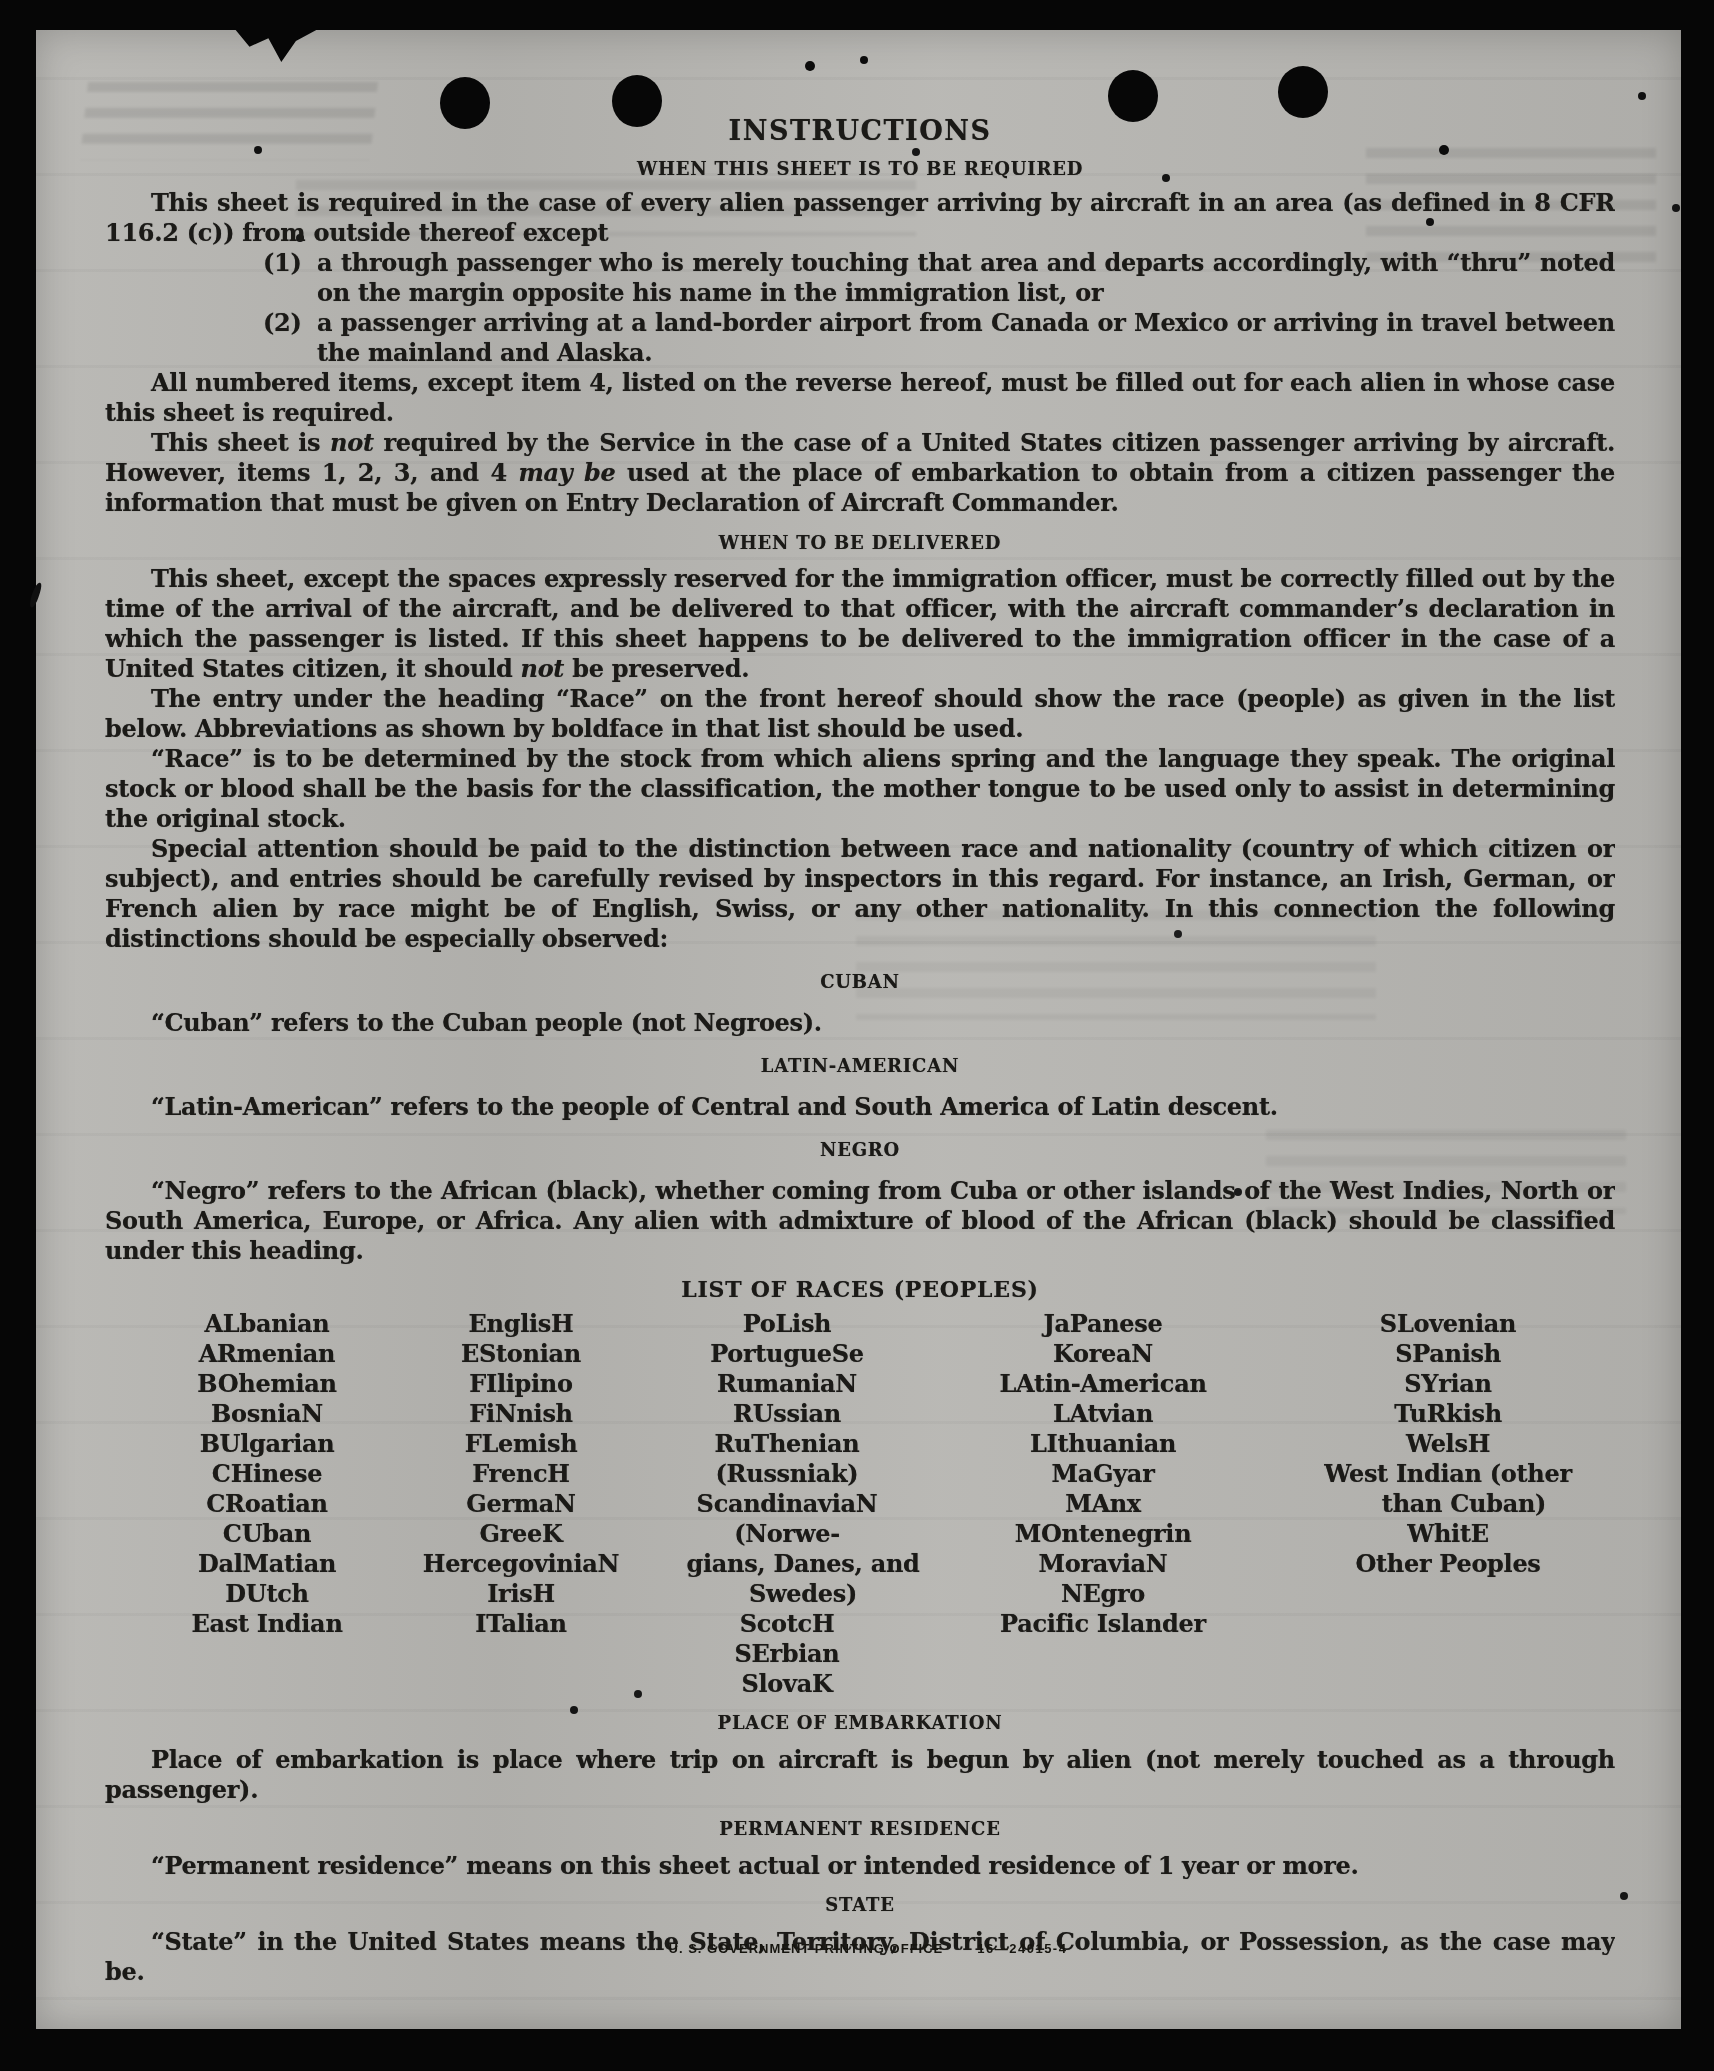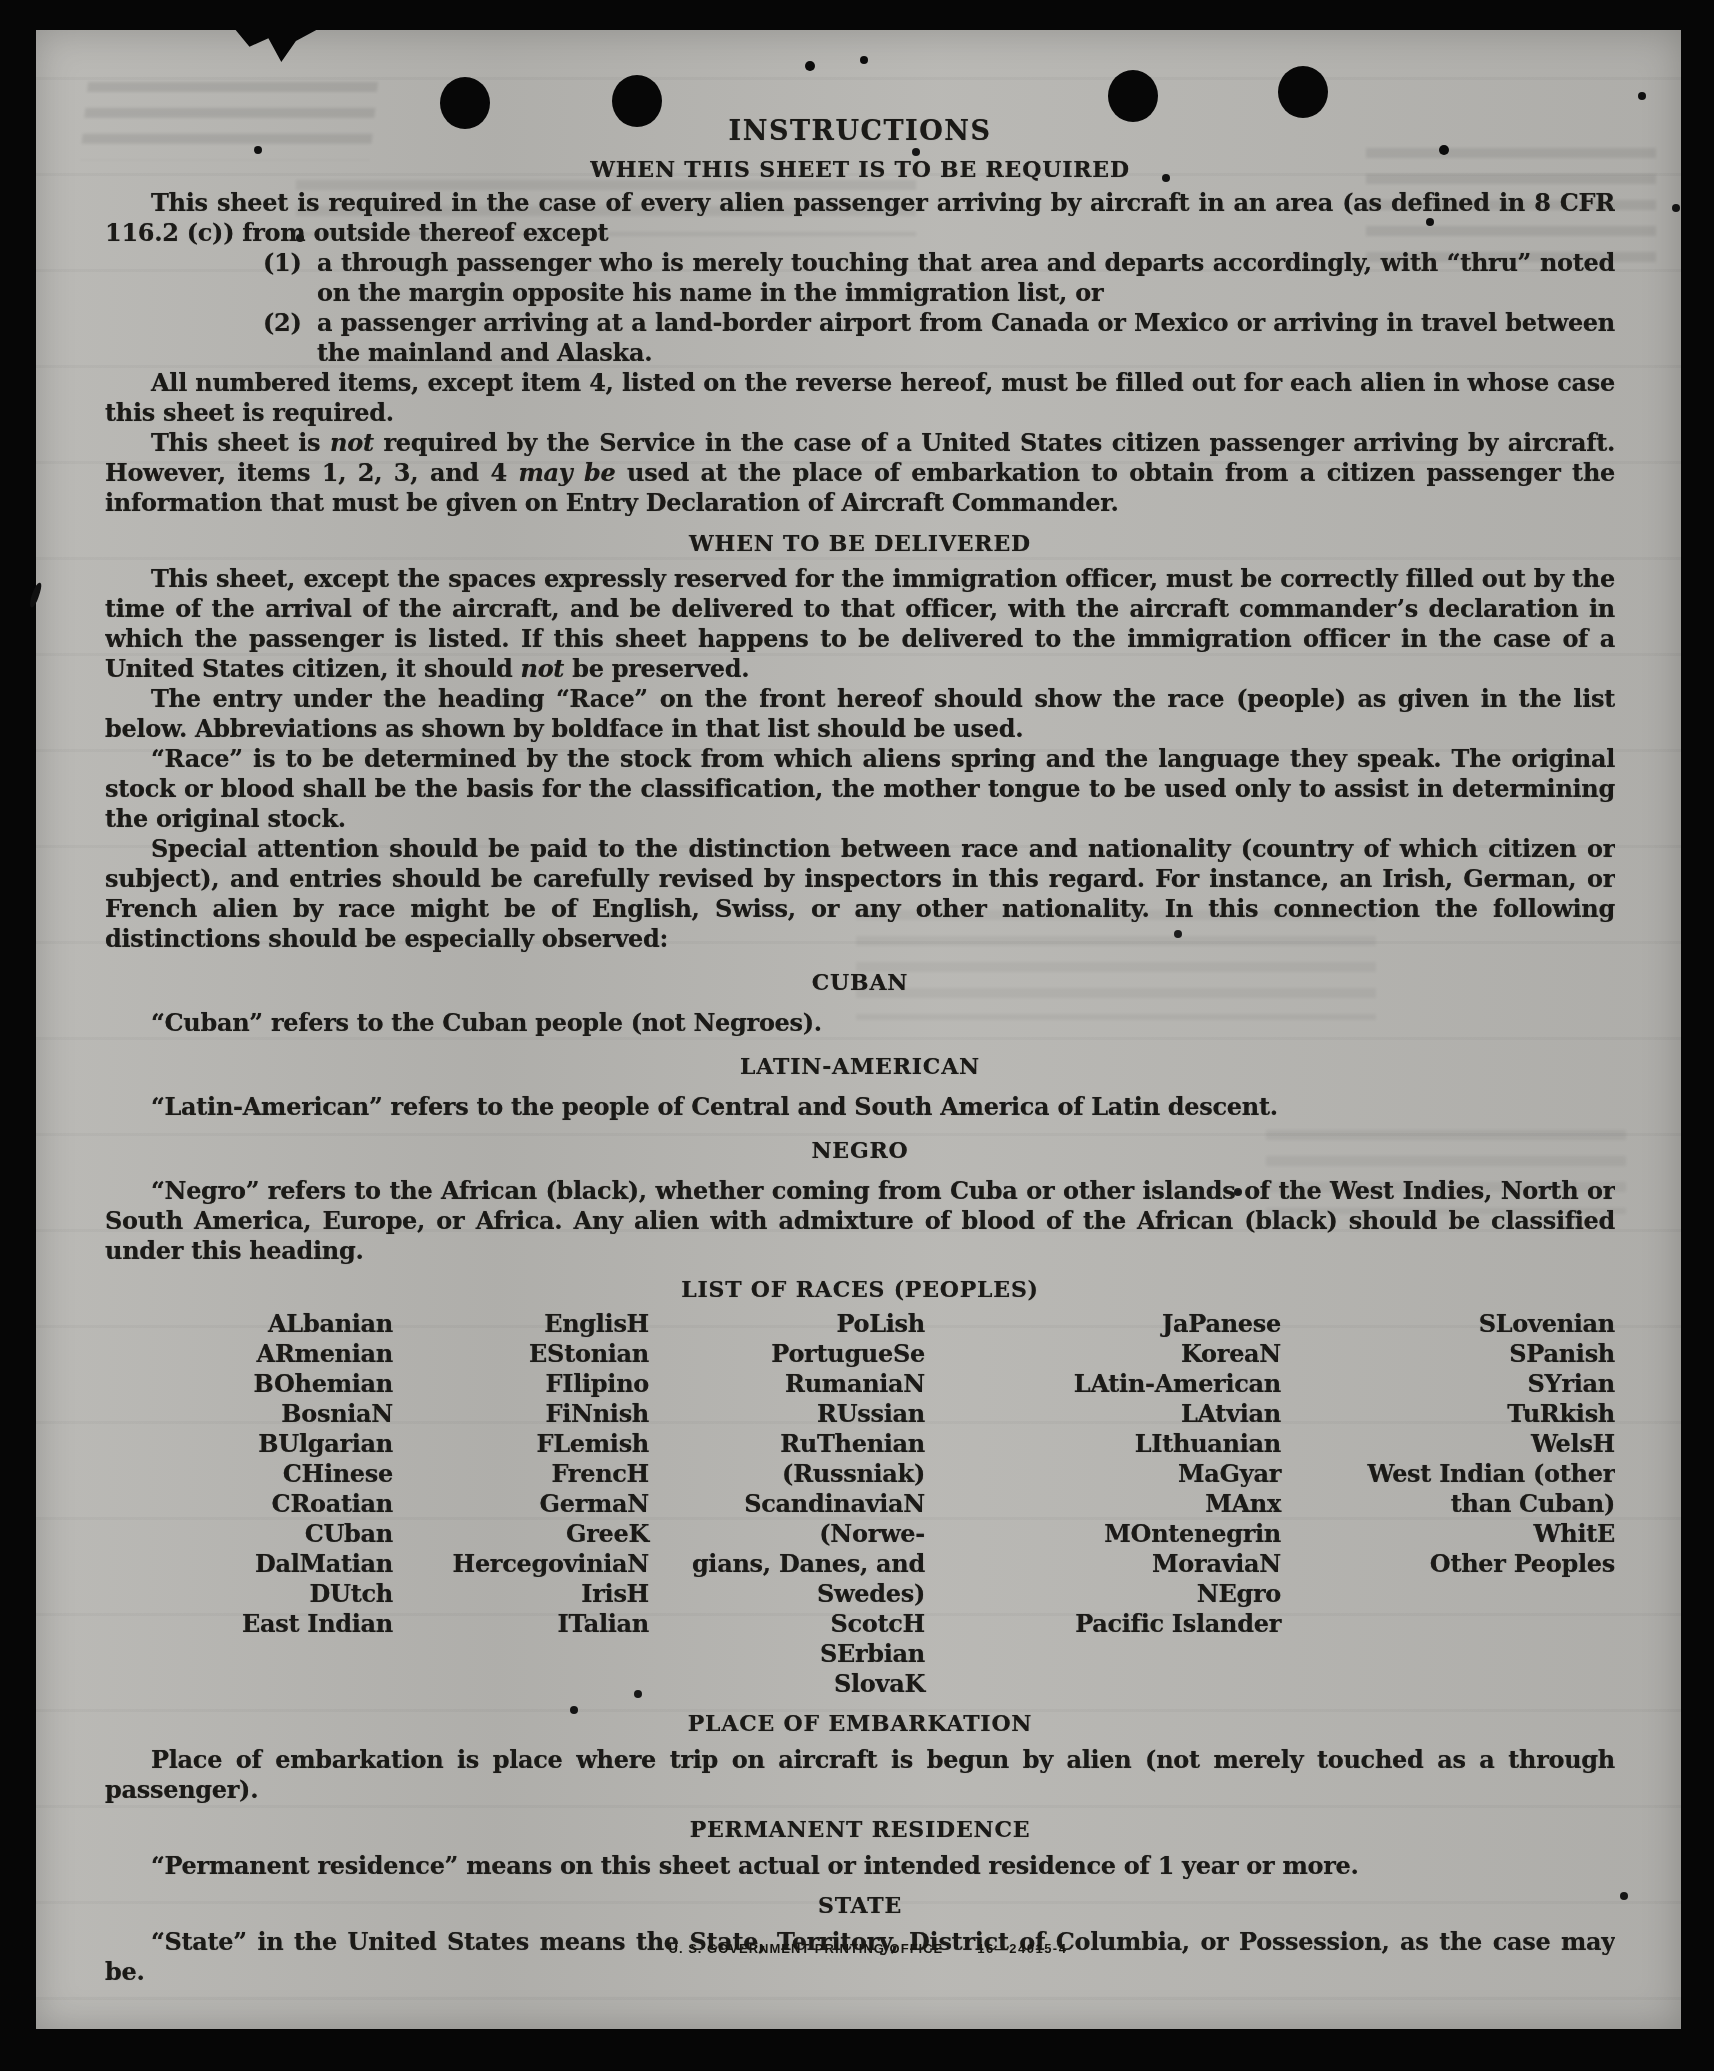--- a/index.html
+++ b/index.html
@@ -57,32 +57,32 @@
       1140px 902px 0 2px #1c1c1c;}
 
   
   .content{
     position:absolute;left:69px;right:66px;top:0;bottom:0;
     color:#1b1a17;font-weight:700;font-size:24px;line-height:30px;
     letter-spacing:-.3px;text-align:justify;overflow:hidden;
     text-shadow:0 0 .7px rgba(10,10,10,.55);
   }
   .doc-title{margin:86px 0 8px;text-align:center;font-size:27px;line-height:30px;letter-spacing:1.5px;}
-  h2,h3{text-align:center;font-size:22px;line-height:30px;letter-spacing:.8px;font-weight:700;}
+  h2,h3{text-align:center;font-size:18px;line-height:30px;letter-spacing:.8px;font-weight:700;}
   h2{margin:2px 0 4px;}
   h2.spaced{margin:10px 0 6px;}
   h3.def-head{margin:13px 0 11px;}
   h3.list-head{margin:8px 0 5px;font-size:22px;}
   h3.tail-head{margin:9px 0 7px;}
   p{margin:0;}
   .para{text-indent:46px;}
   .item{position:relative;padding-left:212px;}
   .item-num{position:absolute;left:158px;top:0;text-indent:0;}
 
-  .races{display:grid;grid-template-columns:252px 256px 276px 356px 1fr;padding-left:36px;margin:2px 0 0 0;text-align:right;}
+  .races{display:grid;grid-template-columns:252px 256px 276px 356px 1fr;padding-left:36px;margin:2px 0 0 0;text-align:center;}
   .race-item{margin:0;}
   .race-line{line-height:30px;}
   .race-line.cont{padding-left:32px;}
 
   .footer{position:absolute;left:16px;right:0;bottom:72px;text-align:center;
     font-family:"Liberation Sans","DejaVu Sans",sans-serif;
     font-size:13px;line-height:16px;font-weight:700;letter-spacing:1px;color:#16150f;text-shadow:none;}
   .footer .code{margin-left:34px;letter-spacing:1.5px;}
   .it{font-style:italic;}
   .bf{font-weight:700;}

